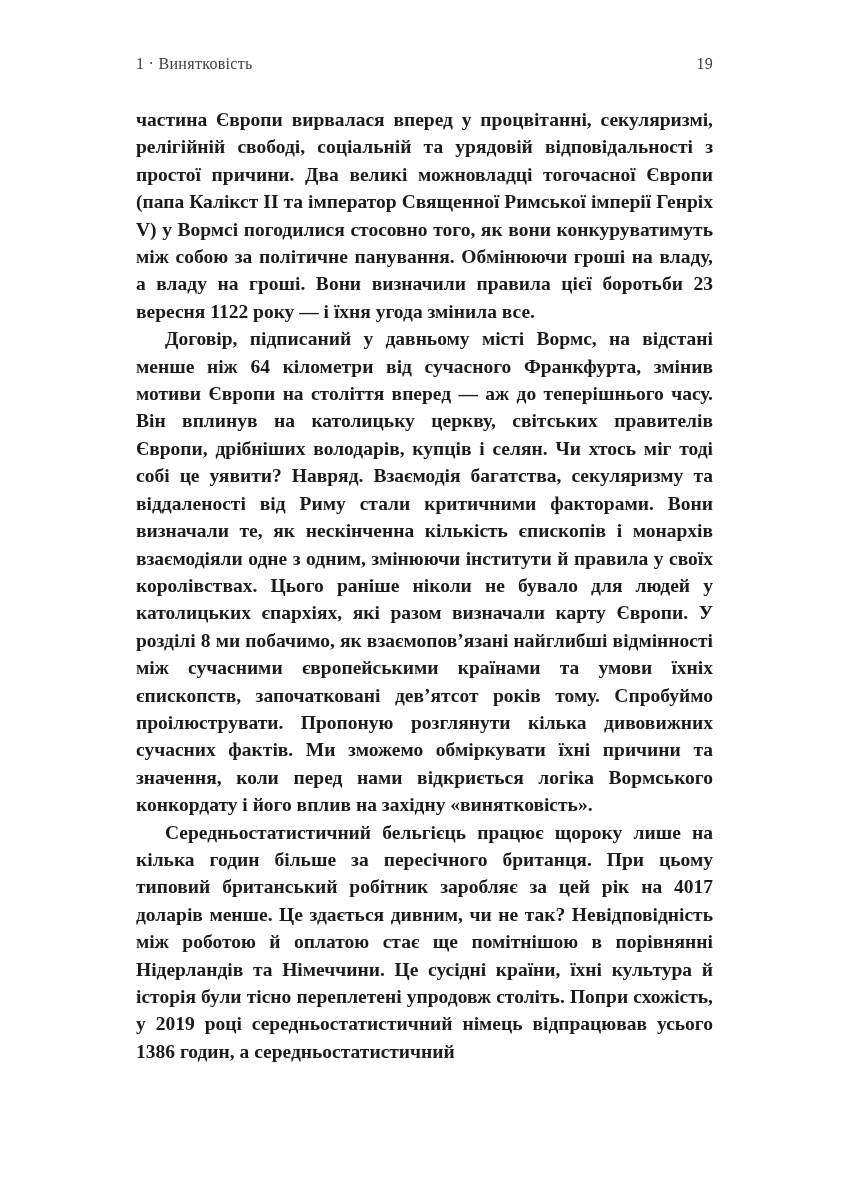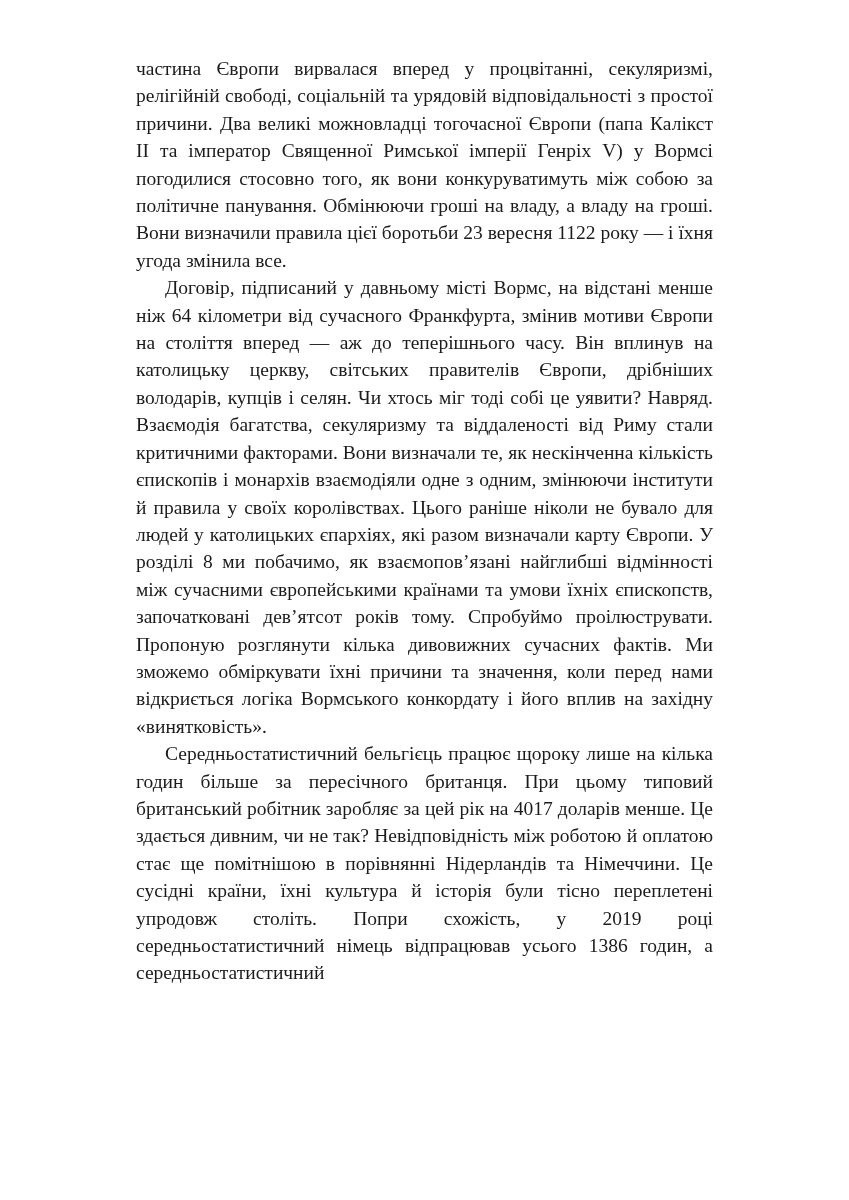--- a/index.html
+++ b/index.html
@@ -28,28 +28,33 @@
   }
   .running-head .pagenum {
     color: #3d3d3d;
   }
   .body-text p {
     font-size: 19.5px;
     line-height: 27.4px;
     text-align: justify;
     text-indent: 29px;
     color: #1b1b1b;
+    font-weight: bold;
   }
   .body-text p.no-indent {
     text-indent: 0;
   }
 </style>
 </head>
 <body>
 
 <div class="page">
+  <header class="running-head">
+    <span class="chapter">1 · Винятковість</span>
+    <span class="pagenum">19</span>
+  </header>
 
   <main class="body-text">
     <p class="no-indent">частина Європи вирвалася вперед у процвітанні, секуляризмі, релігійній свободі, соціальній та урядовій відповідальності з простої причини. Два великі можновладці тогочасної Європи (папа Калікст II та імператор Священної Римської імперії Генріх V) у Вормсі погодилися стосовно того, як вони конкуруватимуть між собою за політичне панування. Обмінюючи гроші на владу, а владу на гроші. Вони визначили правила цієї боротьби 23 вересня 1122 року — і їхня угода змінила все.</p>
     <p>Договір, підписаний у давньому місті Вормс, на відстані менше ніж 64 кілометри від сучасного Франкфурта, змінив мотиви Європи на століття вперед — аж до теперішнього часу. Він вплинув на католицьку церкву, світських правителів Європи, дрібніших володарів, купців і селян. Чи хтось міг тоді собі це уявити? Навряд. Взаємодія багатства, секуляризму та віддаленості від Риму стали критичними факторами. Вони визначали те, як нескінченна кількість єпископів і монархів взаємодіяли одне з одним, змінюючи інститути й правила у своїх королівствах. Цього раніше ніколи не бувало для людей у католицьких єпархіях, які разом визначали карту Європи. У розділі 8 ми побачимо, як взаємопов’язані найглибші відмінності між сучасними європейськими країнами та умови їхніх єпископств, започатковані дев’ятсот років тому. Спробуймо проілюструвати. Пропоную розглянути кілька дивовижних сучасних фактів. Ми зможемо обміркувати їхні причини та значення, коли перед нами відкриється логіка Вормського конкордату і його вплив на західну «винятковість».</p>
     <p>Середньостатистичний бельгієць працює щороку лише на кілька годин більше за пересічного британця. При цьому типовий британський робітник заробляє за цей рік на 4017 доларів менше. Це здається дивним, чи не так? Невідповідність між роботою й оплатою стає ще помітнішою в порівнянні Нідерландів та Німеччини. Це сусідні країни, їхні культура й історія були тісно переплетені упродовж століть. Попри схожість, у 2019 році середньостатистичний німець відпрацював усього 1386 годин, а середньостатистичний</p>
   </main>
 </div>
 
 </body></html>

